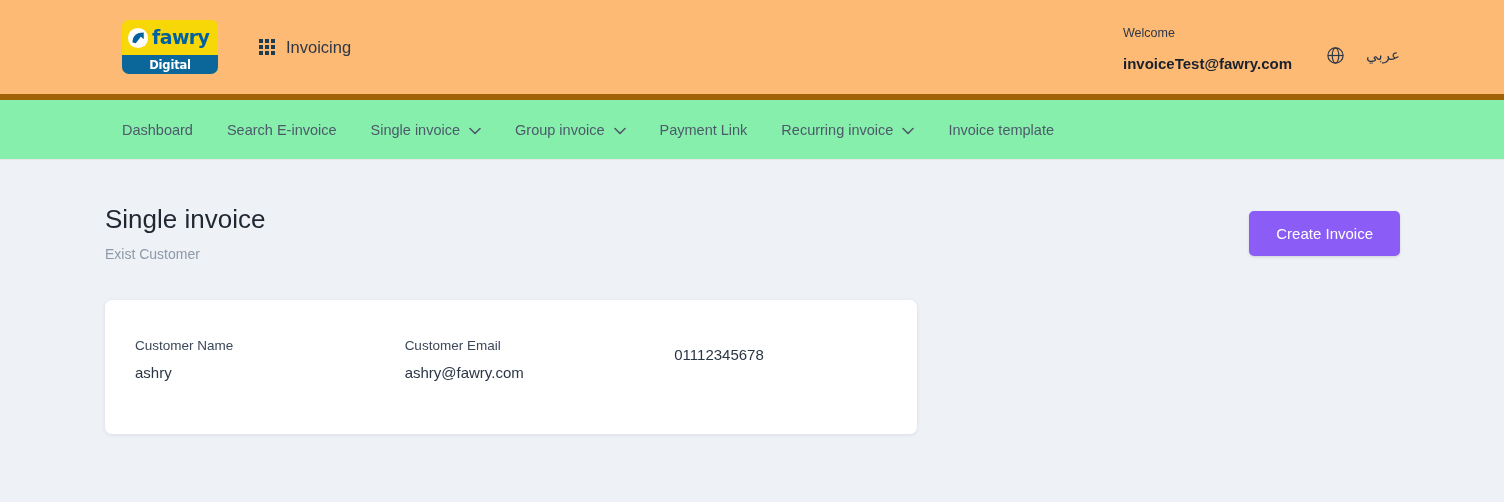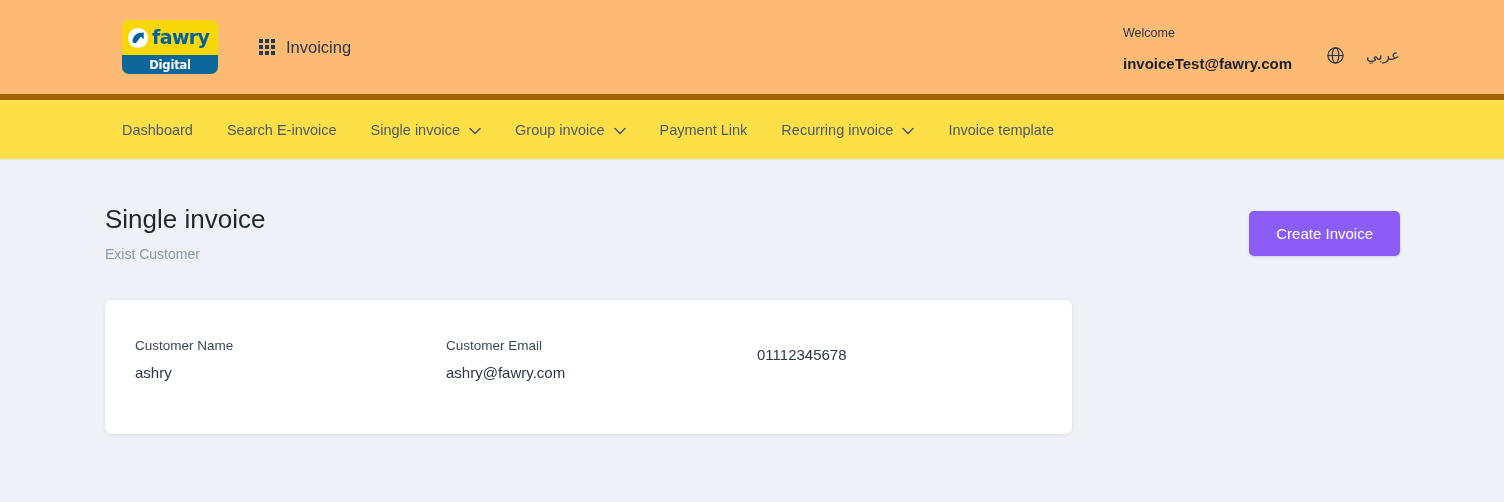--- a/index.html
+++ b/index.html
@@ -137,21 +137,21 @@
   .globe-icon { display: block; }
   .lang-label {
     font-size: 15px;
     color: #2d3748;
     direction: rtl;
   }
 
   
   .navbar {
     height: 60px;
-    background: #fde047;
+    background: #86efac;
     border-bottom: 1px solid #e2e7ec;
     display: flex;
     align-items: center;
     padding-left: 122px;
   }
   .nav-item {
     display: flex;
     align-items: center;
     gap: 9px;
     font-size: 14.5px;
@@ -193,21 +193,21 @@
     font-size: 15px;
     padding: 14px 27px;
     cursor: pointer;
     box-shadow: 0 1px 3px rgba(0,0,0,0.13);
     margin-top: 7px;
   }
 
   
   .customer-card {
     margin-top: 38px;
-    width: 967px;
+    width: 812px;
     height: 134px;
     background: #ffffff;
     border-radius: 7px;
     box-shadow: 0 1px 4px rgba(27,42,61,0.09);
     padding: 37px 0 0 30px;
     display: flex;
   }
   .field {
     display: flex;
     flex-direction: column;

